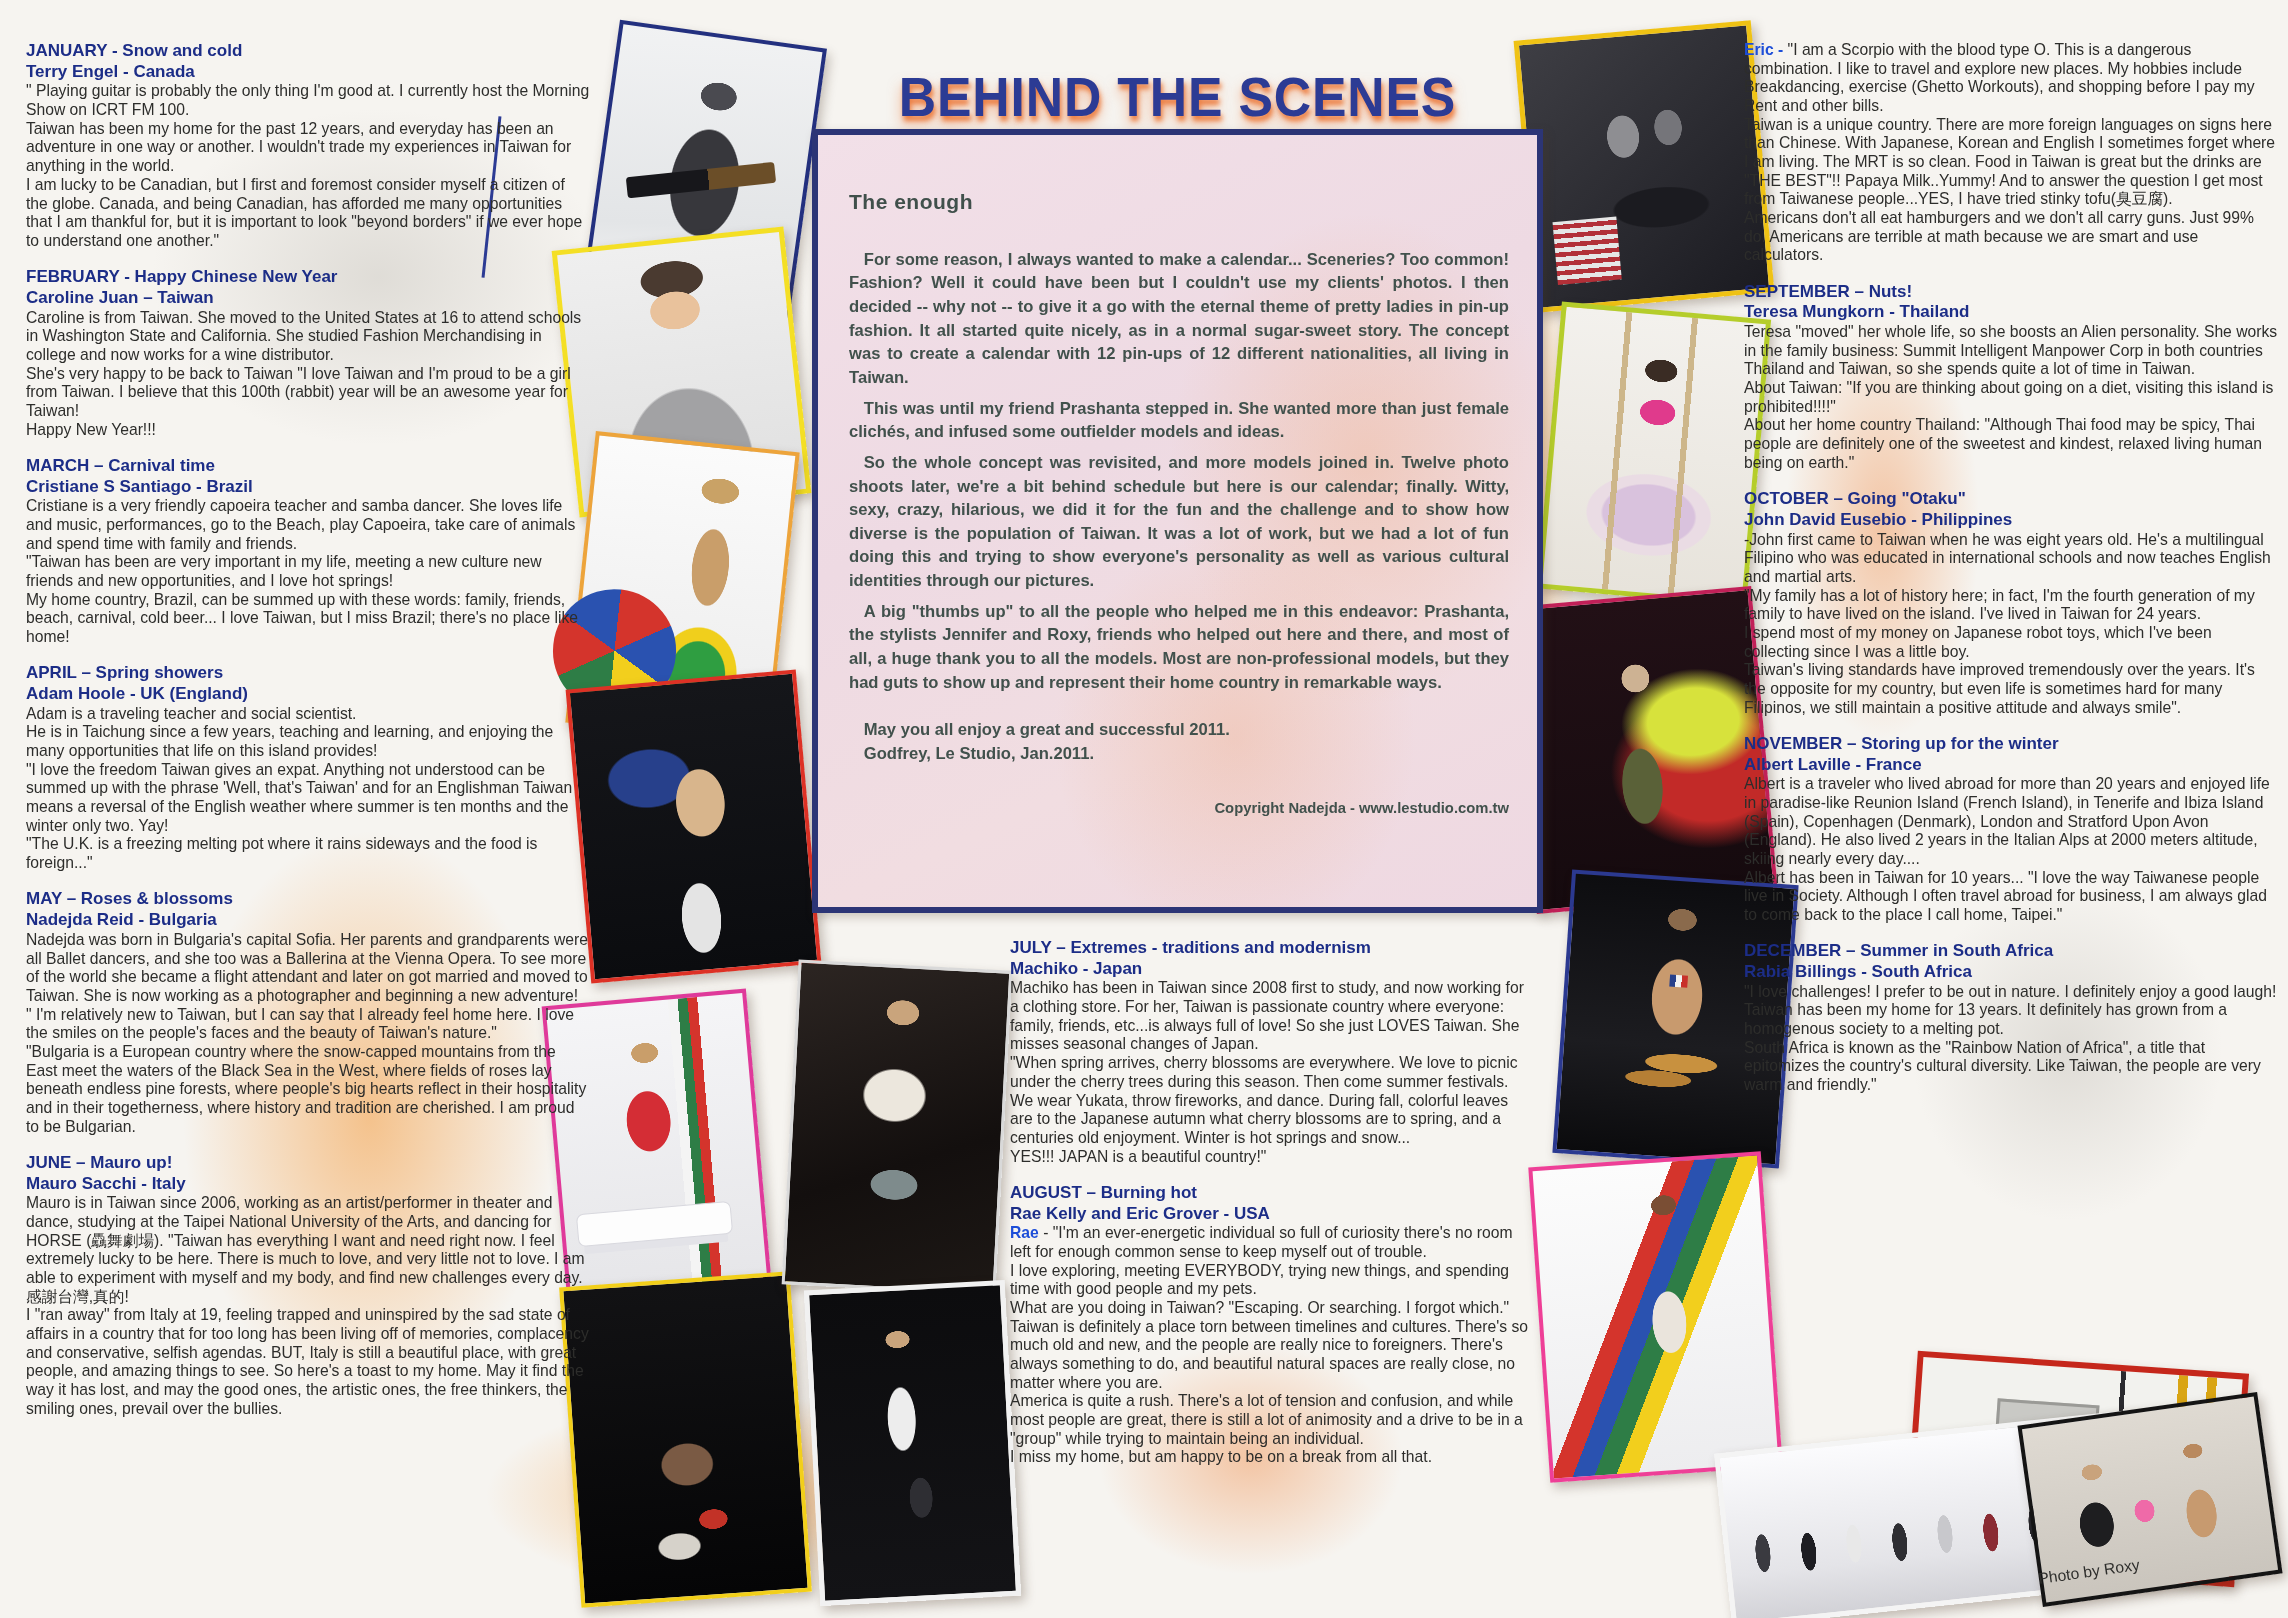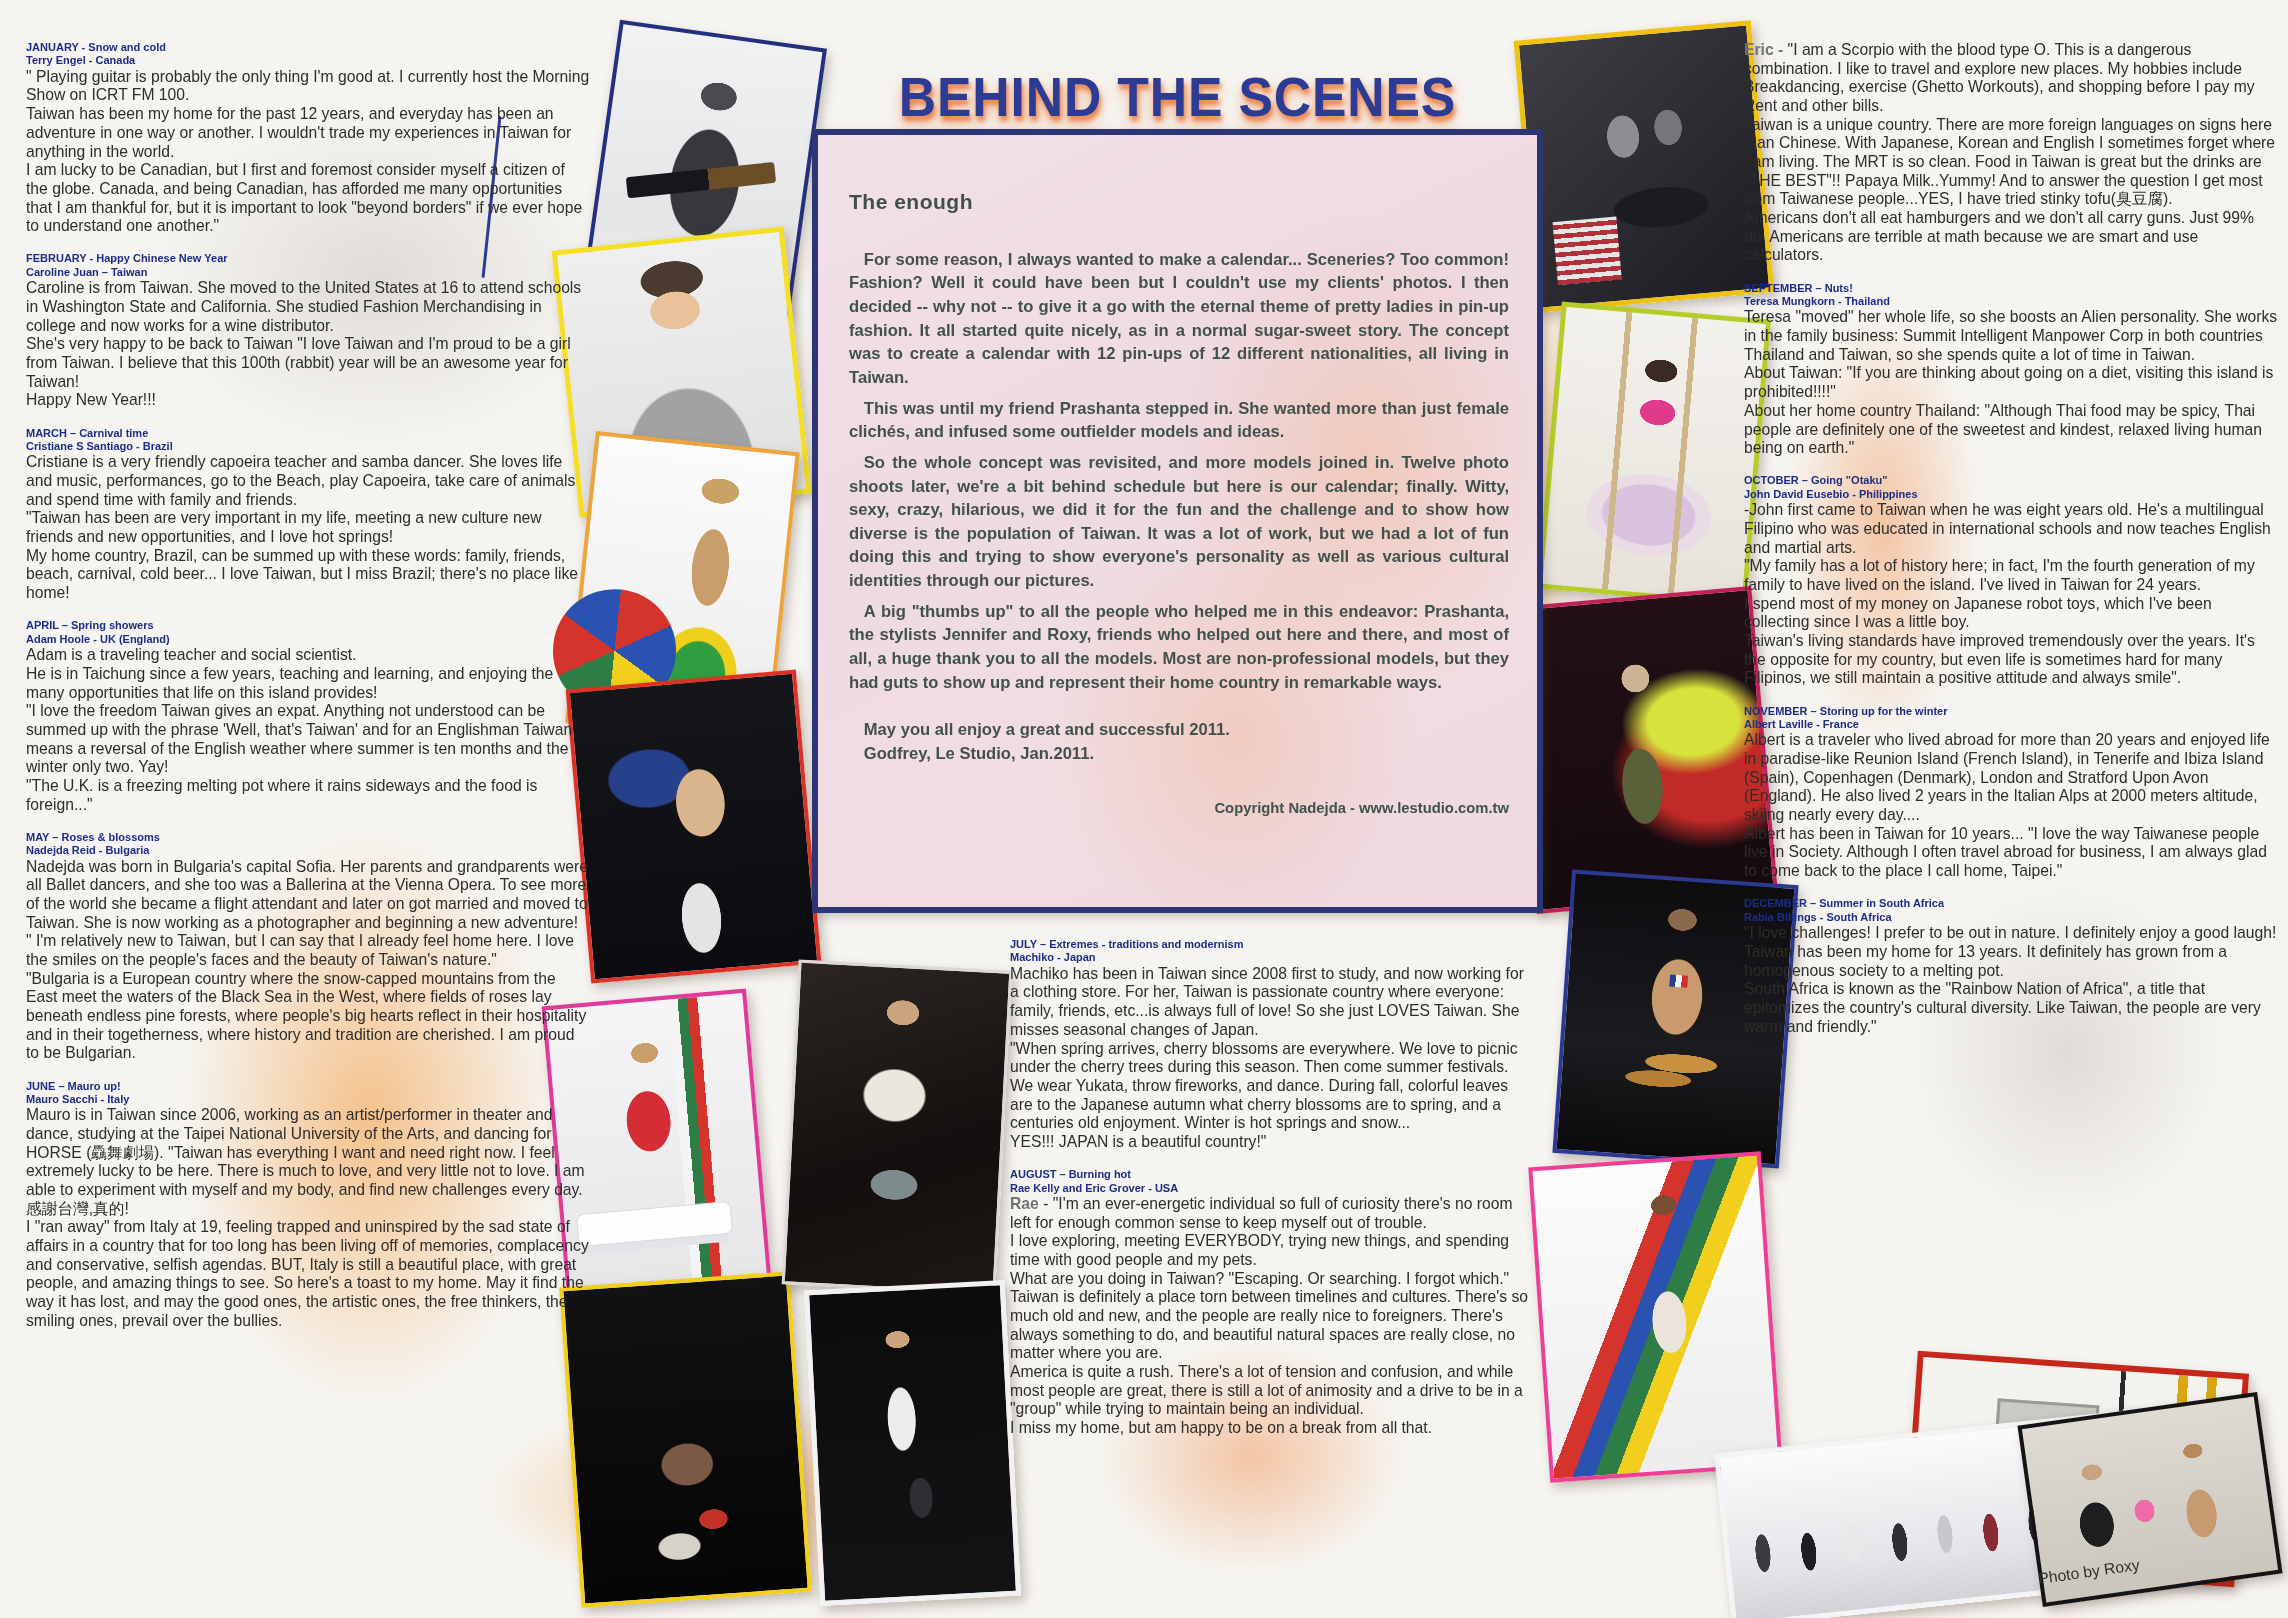--- a/index.html
+++ b/index.html
@@ -19,23 +19,23 @@
   .page-title{position:absolute;left:812px;top:28px;width:731px;text-align:center;z-index:3;
     font-size:55px;font-weight:bold;color:#2c3b94;letter-spacing:0.9px;transform:scaleX(.94);
     text-shadow:1.8px 4.6px 5.5px rgba(236,122,60,.95),0 9.2px 14.8px rgba(236,122,60,.5);}
 
   
   .col{position:absolute;z-index:3;}
   #col-left{left:26px;top:41px;width:565px;}
   #col-center{left:1010px;top:938px;width:522px;}
   #col-right{left:1744px;top:41px;width:535px;}
   .section{margin:0 0 16.6px 0;}
-  .sec-heading{margin:0;font-size:11px;line-height:1.22;color:#1c2d87;font-weight:bold;}
+  .sec-heading{margin:0;font-size:17px;line-height:1.22;color:#1c2d87;font-weight:bold;}
   .sec-body{margin:0;font-size:15.7px;line-height:1.19;color:#2d2d2b;white-space:pre-line;}
-  .lead{font-weight:bold;color:#737373;}
+  .lead{font-weight:bold;color:#1d4ed8;}
 
   
   #story-box{position:absolute;left:812px;top:129px;width:731px;height:784px;z-index:3;
     box-sizing:border-box;border:6.5px solid #2c3576;padding:52px 28px 20px 31px;
     background:
       radial-gradient(277px 351px at 76% 42%,rgba(240,168,118,.35),transparent 70%),
       radial-gradient(258px 295px at 58% 78%,rgba(238,158,108,.28),transparent 70%),
       linear-gradient(155deg,#f2e0e8 0%,#eedae3 40%,#f1dde1 70%,#eed8e2 100%);
     box-shadow:2.8px 3.7px 9.2px rgba(80,60,40,.25);}
   .story-text{font-size:16.6px;line-height:1.42;color:#41514c;font-weight:bold;text-align:justify;}

